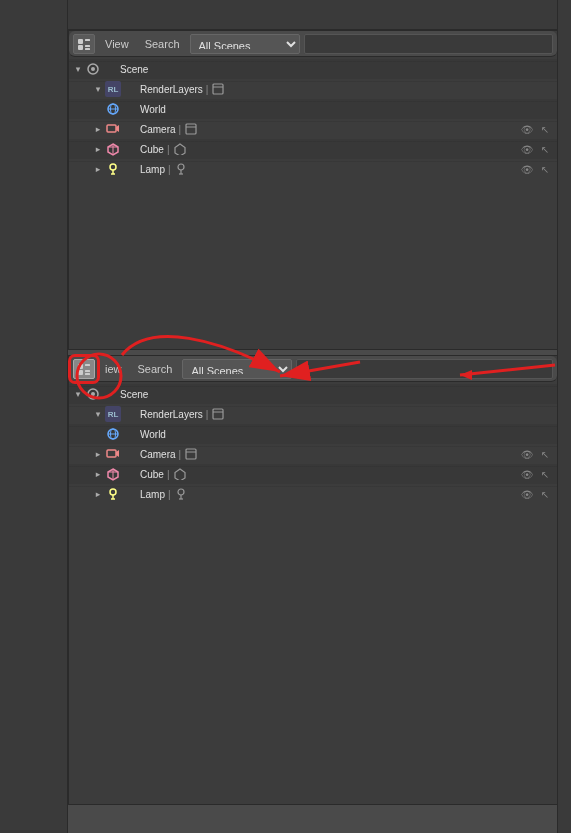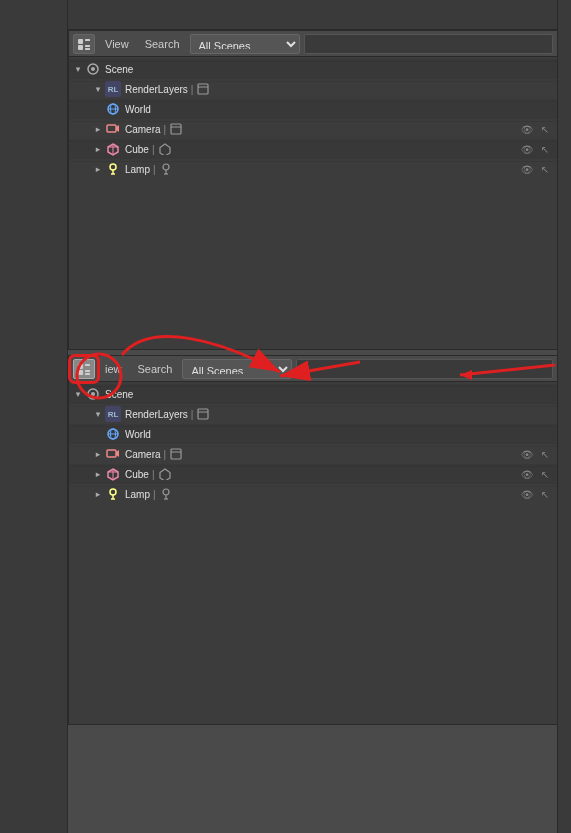--- a/index.html
+++ b/index.html
@@ -35,32 +35,33 @@
 
     .outliner-top {
       top: 30px;
       width: 490px;
       height: 320px;
     }
 
     .outliner-bottom {
       top: 355px;
       width: 490px;
-      height: 370px;
+      height: 450px;
     }
 
     
     .header-bar {
       display: flex;
       align-items: center;
       height: 26px;
       background: #4a4a4a;
       border-bottom: 1px solid #2a2a2a;
       padding: 0 4px;
       gap: 4px;
+      border-radius: 6px;
     }
 
     .header-icon-btn {
       width: 22px;
       height: 20px;
       background: #5a5a5a;
       border: 1px solid #666;
       border-radius: 2px;
       display: flex;
       align-items: center;
@@ -135,21 +136,21 @@
       font-size: 9px;
       margin-right: 2px;
     }
 
     .tree-icon {
       width: 16px;
       height: 16px;
       display: inline-flex;
       align-items: center;
       justify-content: center;
-      margin-right: 4px;
+      margin-right: 19px;
       font-size: 11px;
     }
 
     .tree-label {
       color: #e0e0e0;
       font-size: 10px;
     }
 
     .tree-separator {
       color: #888;

